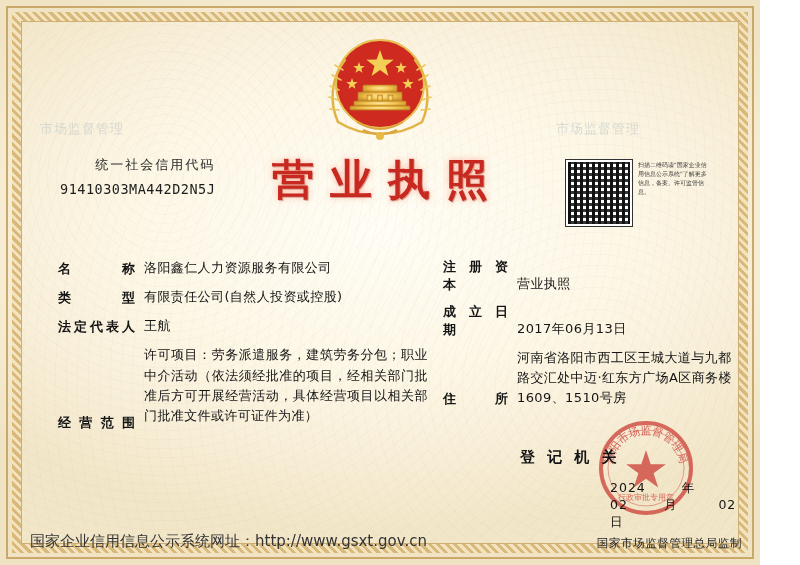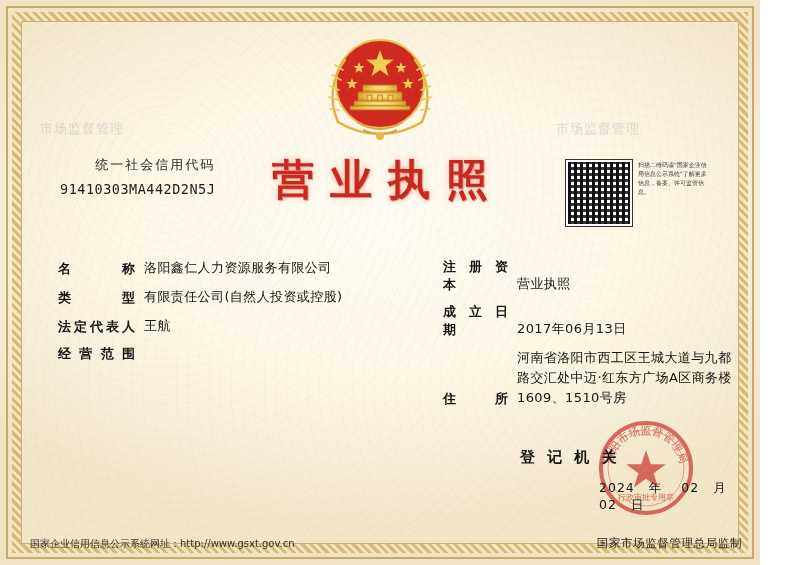--- a/index.html
+++ b/index.html
@@ -219,28 +219,28 @@
   }
   .date-line {
     position: absolute;
     left: 592px;
     top: 480px;
     font-size: 12.5px;
     letter-spacing: 1px;
     color: #141414;
     font-family: "DejaVu Sans", "Liberation Sans", sans-serif;
   }
-  .date-line span { margin: 0 7px; }
+  .date-line span { margin: 0 18px; }
 
   
   .footer-left {
     position: absolute;
     left: 30px;
     bottom: 14px;
-    font-size: 10px;
+    font-size: 15px;
     color: #333;
     font-family: "DejaVu Sans", "Liberation Sans", sans-serif;
   }
   .footer-right {
     position: absolute;
     right: 18px;
     bottom: 14px;
     font-size: 11.5px;
     color: #222;
     letter-spacing: .6px;
@@ -337,20 +337,21 @@
       </div>
 
       <div class="row">
         <div class="lbl">法定代表人</div>
         <div class="val">王航</div>
       </div>
 
       <div class="row">
         <div class="lbl">经 营 范 围</div>
         <div class="val val-scope">
+          <p>许可项目：劳务派遣服务，建筑劳务分包；职业中介活动（依法须经批准的项目，经相关部门批准后方可开展经营活动，具体经营项目以相关部门批准文件或许可证件为准）</p>
         </div>
       </div>
 
     </div>
 
     <div class="col-right">
 
       <div class="row">
         <div class="lbl lbl-r">注 册 资 本</div>
         <div class="val">营业执照</div>

